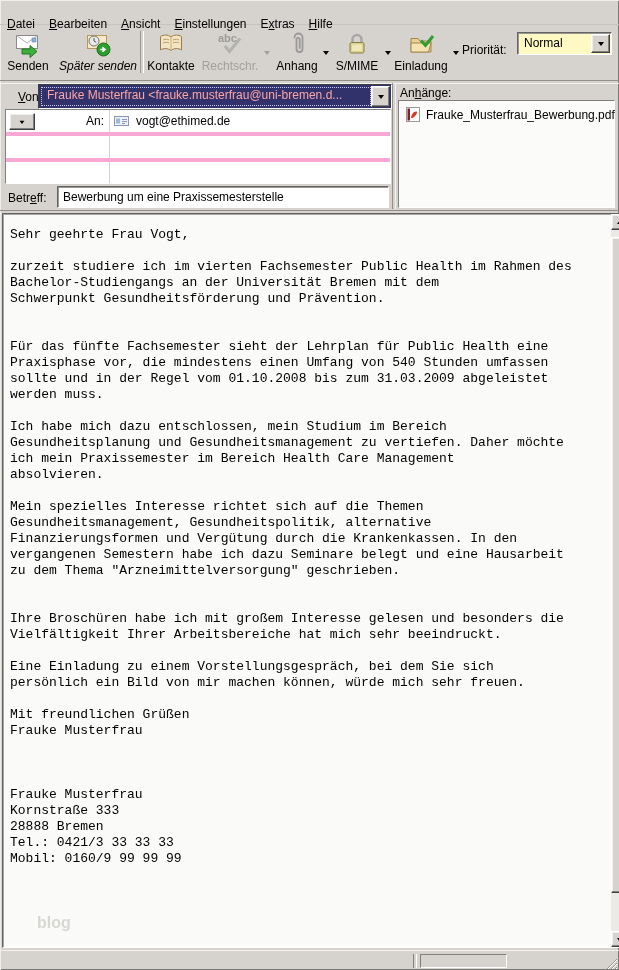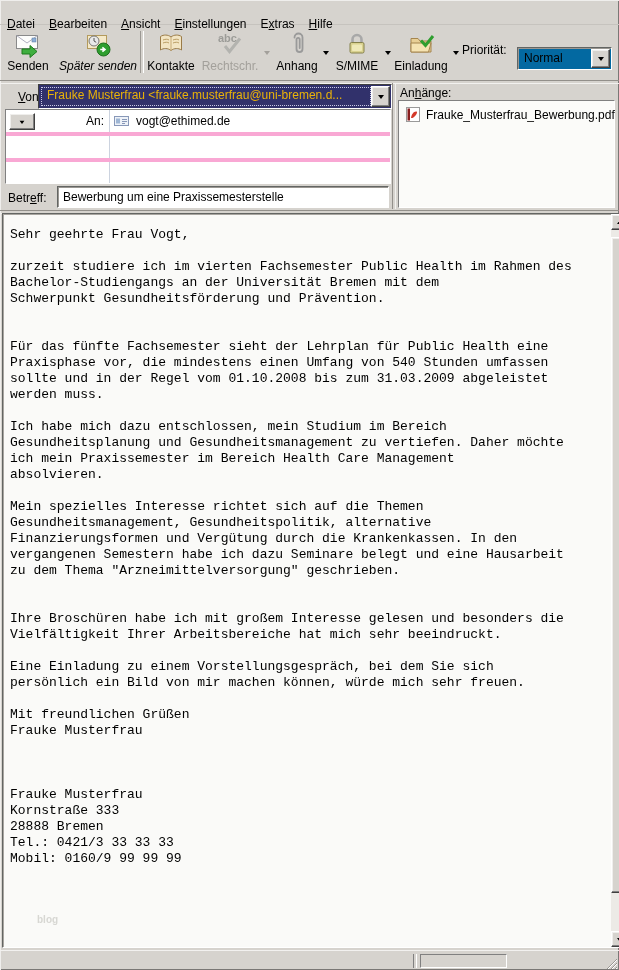--- a/index.html
+++ b/index.html
@@ -21,21 +21,21 @@
   .tbtn{position:absolute;top:4px;height:48px;text-align:center;cursor:default;}
   .ticon{height:30px;display:flex;align-items:center;justify-content:center;}
   .tlabel{font-size:12px;margin-top:0;white-space:nowrap;}
   .tbtn.disabled .tlabel{color:#a3a09b;}
   .tsep{position:absolute;left:140px;top:6px;height:42px;width:2px;
     border-left:1px solid #9b9893;border-right:1px solid #ffffff;}
   .tarrow{position:absolute;top:26px;width:0;height:0;
     border:3px solid transparent;border-top:4px solid #000;}
   .tarrow.gray{border-top-color:#a3a09b;}
   .prio-label{position:absolute;left:462px;top:18px;}
-  .prio-combo{position:absolute;left:517px;top:22px;width:93px;height:21px;background:#0369a1;
+  .prio-combo{position:absolute;left:517px;top:7px;width:93px;height:21px;background:#fef9c3;
     border:1px solid;border-color:#636563 #ffffff #ffffff #636563;
     box-shadow:inset 1px 1px 0 #9a9792;}
   .prio-text{position:absolute;left:6px;top:3px;}
   .combo-btn{position:absolute;right:1px;top:1px;bottom:1px;width:17px;background:#d6d3ce;
     border:1px solid;border-color:#ffffff #404040 #404040 #ffffff;
     box-shadow:inset -1px -1px 0 #808080, inset 1px 1px 0 #efeeec;
     display:flex;align-items:center;justify-content:center;}
   .tri-down{width:0;height:0;border:3px solid transparent;border-top:4px solid #000;margin-top:4px;}
   .tri-up{width:0;height:0;border:3px solid transparent;border-bottom:4px solid #000;margin-bottom:4px;}
 
@@ -44,21 +44,21 @@
   .hdiv.one{top:80px;} .hdiv.two{top:210px;}
   .col-splitter{position:absolute;left:392px;top:83px;height:126px;width:2px;
     border-left:1px solid #928f8a;border-right:1px solid #f2f1ef;}
 
   
   .from-label{position:absolute;left:18px;top:90px;}
   .from-combo{position:absolute;left:38px;top:84px;width:352px;height:23px;background:#31316b;
     border:1px solid;border-color:#404040 #ffffff #ffffff #404040;cursor:default;}
   .from-combo::after{content:"";position:absolute;left:2px;top:2px;right:20px;bottom:2px;
     border:1px dotted #c9c9e6;pointer-events:none;}
-  .from-text{display:block;color:#eab308;line-height:21px;padding-left:8px;margin-right:20px;
+  .from-text{display:block;color:#fca5a5;line-height:21px;padding-left:8px;margin-right:20px;
     white-space:nowrap;overflow:hidden;}
 
   
   .addr-box{position:absolute;left:5px;top:109px;width:384px;height:73px;background:#fff;
     border:1px solid;border-color:#808080 #ffffff #ffffff #808080;overflow:hidden;}
   .addr-vline{position:absolute;left:103px;top:0;bottom:0;width:1px;background:#ccd3df;}
   .addr-row{height:22px;border-bottom:4px solid #f9a8d4;position:relative;}
   .addr-type-btn{position:absolute;left:3px;top:3px;width:24px;height:15px;background:#d6d3ce;
     border:1px solid;border-color:#ffffff #404040 #404040 #ffffff;
     box-shadow:inset -1px -1px 0 #808080, inset 1px 1px 0 #efeeec;
@@ -82,21 +82,21 @@
   .attach-item{position:absolute;left:7px;top:6px;display:flex;align-items:center;gap:6px;
     white-space:nowrap;}
 
   
   .body-area{position:absolute;left:2px;top:213px;width:613px;height:733px;background:#fafaf8;
     border:1px solid;border-color:#636563 #ffffff #ffffff #636563;
     box-shadow:inset 1px 1px 0 #a8a5a0;padding-left:12px;}
   .body-text{position:absolute;left:7px;top:13px;margin:0;
     font-family:"Liberation Mono","DejaVu Sans Mono",monospace;
     font-size:13px;line-height:16px;white-space:pre;color:#000;}
-  .watermark{position:absolute;left:34px;top:700px;color:#d7d7d3;font-weight:bold;font-size:10px;}
+  .watermark{position:absolute;left:34px;top:700px;color:#d7d7d3;font-weight:bold;font-size:16px;}
 
   .vscroll{position:absolute;top:0;right:0;bottom:0;width:17px;background:#eceae6;}
   .sb-btn{position:absolute;left:0;width:17px;height:16px;background:#d6d3ce;
     border:1px solid;border-color:#ffffff #404040 #404040 #ffffff;
     box-shadow:inset -1px -1px 0 #808080, inset 1px 1px 0 #efeeec;
     display:flex;align-items:center;justify-content:center;box-sizing:border-box;}
   .sb-btn.up{top:0;} .sb-btn.down{bottom:0;}
   .sb-thumb{position:absolute;left:0;top:23px;width:17px;height:656px;background:#d6d3ce;
     border:1px solid;border-color:#ffffff #404040 #404040 #ffffff;
     box-shadow:inset -1px -1px 0 #808080, inset 1px 1px 0 #efeeec;box-sizing:border-box;}

